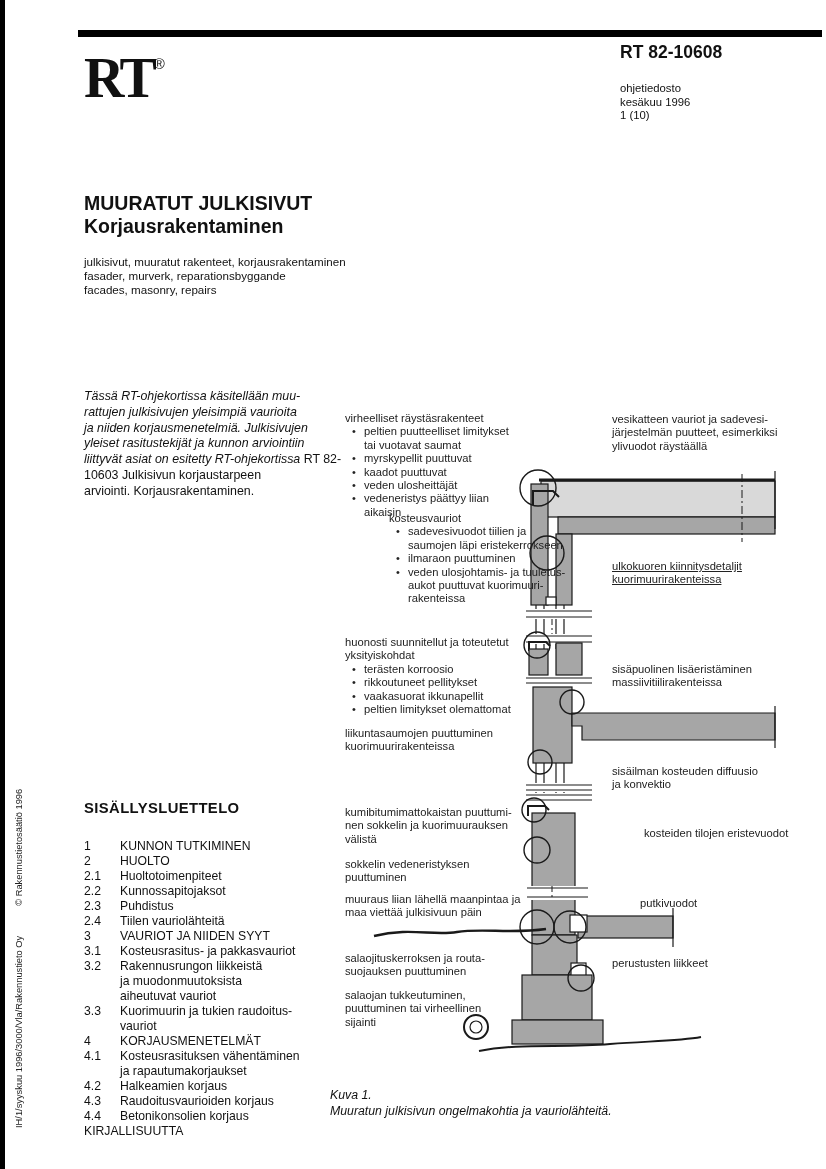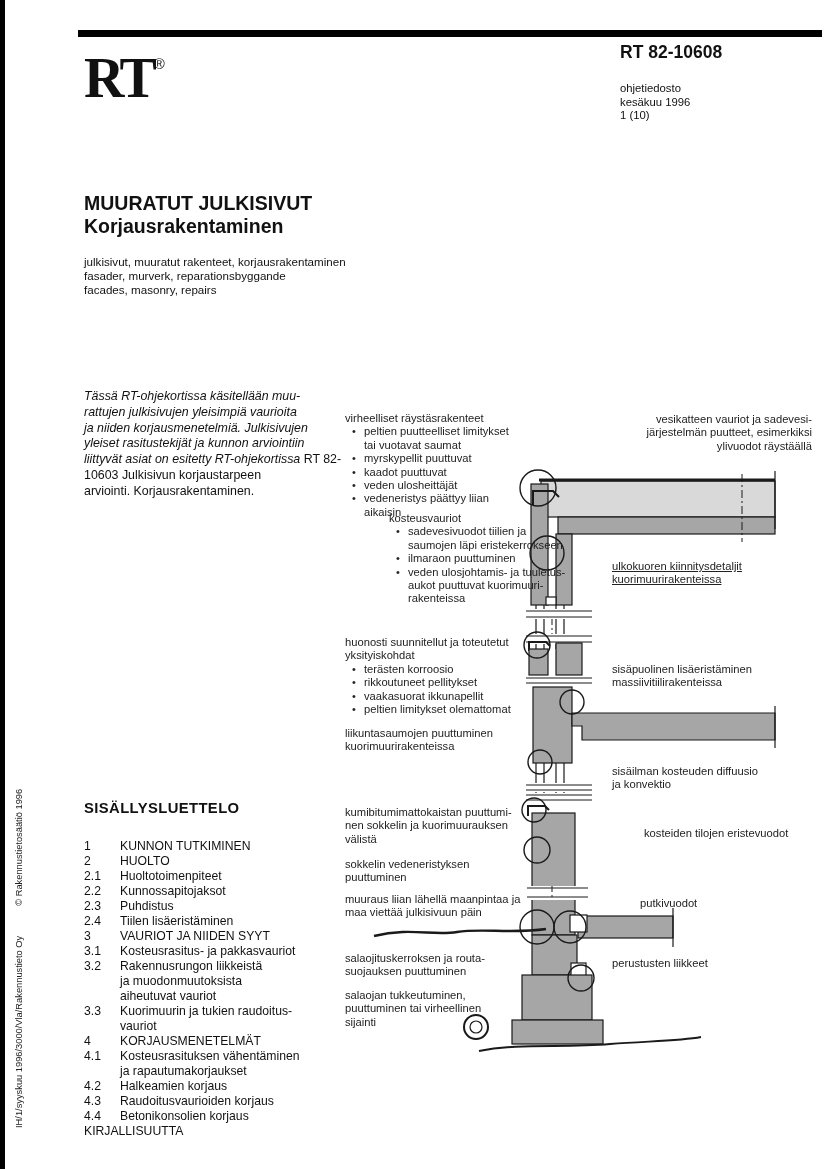--- a/index.html
+++ b/index.html
@@ -37,21 +37,21 @@
   
   .ann{position:absolute;font-size:11.2px;line-height:13.4px;color:#222;}
   .ann .t, .ann .txt{white-space:pre-line;}
   .ann ul{margin:0;padding:0;list-style:none;}
   .ann .bullet{display:grid;grid-template-columns:12px 1fr;padding-left:7px;white-space:pre-line;}
   .ann .bullet::before{content:"\2022";font-size:11px;}
   .la{left:345px;width:250px;}
   .la0{top:412px;} .la1{top:512px;margin-left:44px;} .la2{top:636px;} .la3{top:727px;}
   .la4{top:806px;} .la5{top:858px;} .la6{top:893px;} .la7{top:952px;} .la8{top:989px;}
   .ra{left:612px;width:200px;}
-  .ra0{top:413px;text-align:right;} .ra1{top:560px;text-decoration:underline;} .ra2{top:663px;} .ra3{top:765px;}
+  .ra0{top:413px;} .ra1{top:560px;text-decoration:underline;} .ra2{top:663px;} .ra3{top:765px;}
   .ra4{top:827px;margin-left:32px;} .ra5{top:897px;padding-left:28px;} .ra6{top:957px;}
 
   .caption{position:absolute;left:330px;top:1088px;font-size:12.3px;line-height:15.5px;font-style:italic;white-space:pre-line;}
 
   
   .vtext{position:absolute;left:14px;top:1128px;transform:rotate(-90deg);transform-origin:0 0;
          white-space:nowrap;font-size:9.3px;color:#222;}
   .vtext .gap{display:inline-block;width:30px;}
 
   .diagram{position:absolute;left:370px;top:436px;}
@@ -110,21 +110,21 @@
     <div class="toc-row">
         <span>2.2</span>
         <span class="lbl">Kunnossapitojaksot</span>
       </div>
     <div class="toc-row">
         <span>2.3</span>
         <span class="lbl">Puhdistus</span>
       </div>
     <div class="toc-row">
         <span>2.4</span>
-        <span class="lbl">Tiilen lisäeristäminen</span>
+        <span class="lbl">Tiilen vauriolähteitä</span>
       </div>
     <div class="toc-row">
         <span>3</span>
         <span class="lbl">VAURIOT JA NIIDEN SYYT</span>
       </div>
     <div class="toc-row">
         <span>3.1</span>
         <span class="lbl">Kosteusrasitus- ja pakkasvauriot</span>
       </div>
     <div class="toc-row">
@@ -335,18 +335,20 @@
   <div class="ann ra ra4">
       <div class="txt">kosteiden tilojen eristevuodot</div>
     </div>
   <div class="ann ra ra5">
       <div class="txt">putkivuodot</div>
     </div>
   <div class="ann ra ra6">
       <div class="txt">perustusten liikkeet</div>
     </div>
 
+  <div class="caption">Kuva 1.
+Muuratun julkisivun ongelmakohtia ja vauriolähteitä.</div>
 
   <div class="vtext">
     <span>IH/1/syyskuu 1996/3000/Vla/Rakennustieto Oy</span><span class="gap"></span><span>© Rakennustietosäätiö 1996</span>
   </div>
 
 </div>
 
 </body></html>

